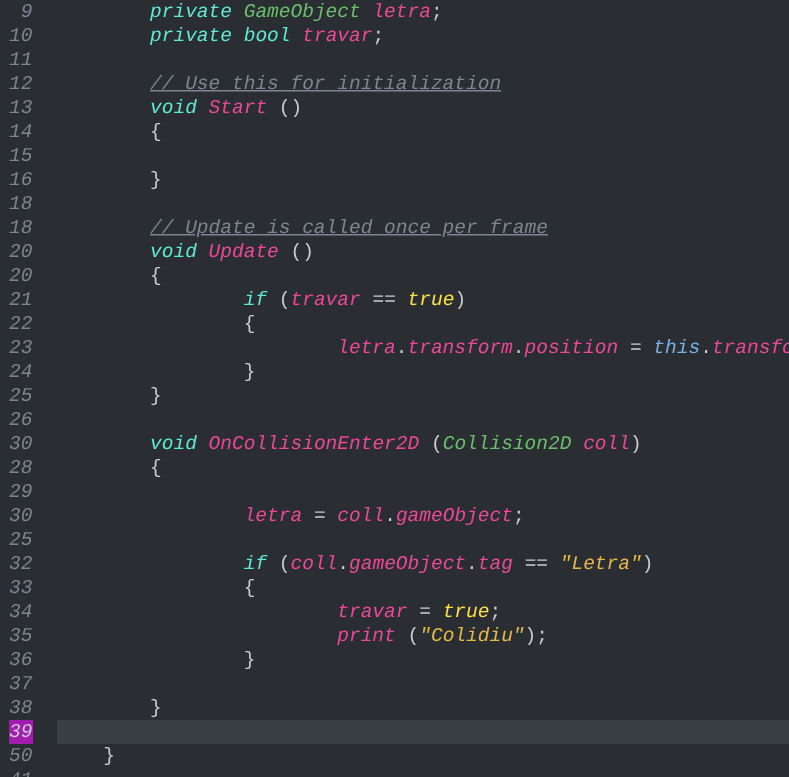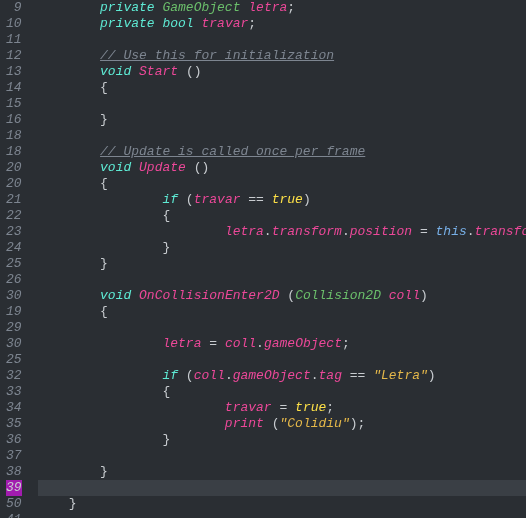--- a/index.html
+++ b/index.html
@@ -66,21 +66,21 @@
       <div class="ln">18</div>
       <div class="ln">20</div>
       <div class="ln">20</div>
       <div class="ln">21</div>
       <div class="ln">22</div>
       <div class="ln">23</div>
       <div class="ln">24</div>
       <div class="ln">25</div>
       <div class="ln">26</div>
       <div class="ln">30</div>
-      <div class="ln">19</div>
+      <div class="ln">28</div>
       <div class="ln">29</div>
       <div class="ln">30</div>
       <div class="ln">25</div>
       <div class="ln">32</div>
       <div class="ln">33</div>
       <div class="ln">34</div>
       <div class="ln">35</div>
       <div class="ln">36</div>
       <div class="ln">37</div>
       <div class="ln">38</div>

